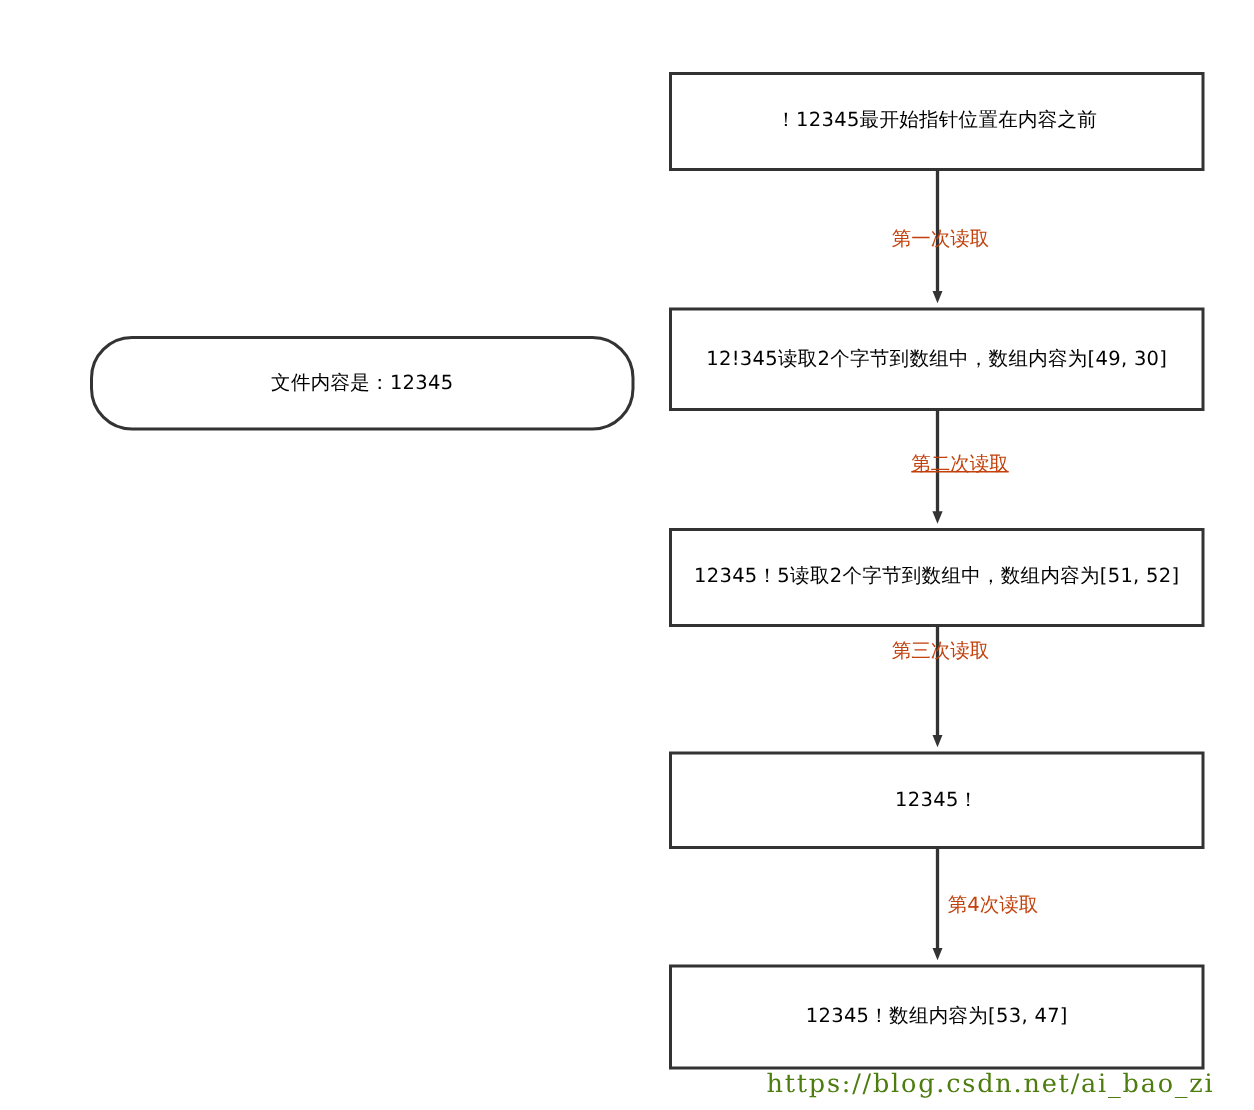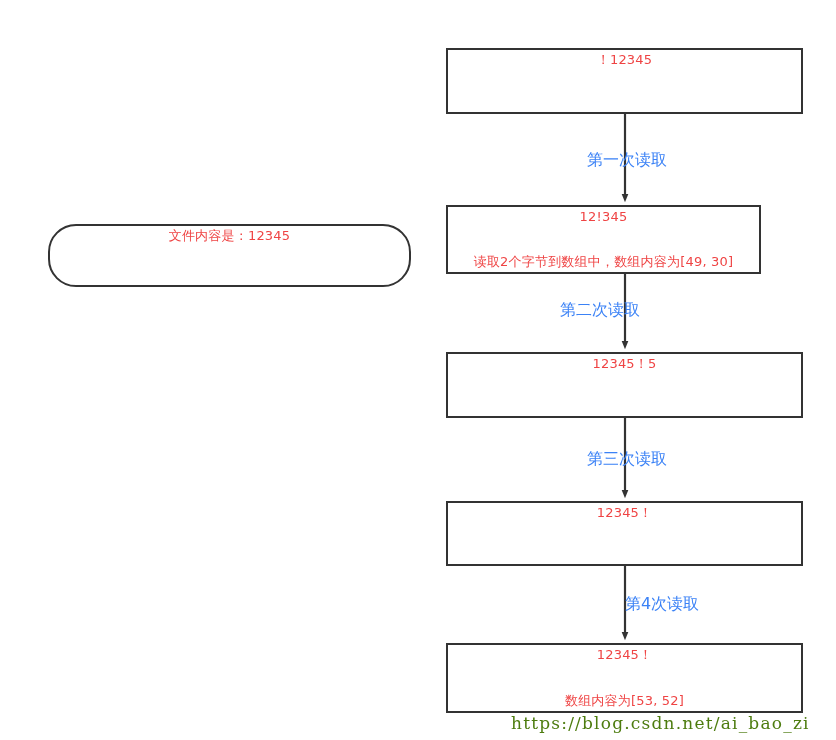--- a/index.html
+++ b/index.html
@@ -18,61 +18,61 @@
     position: absolute;
     left: 0; top: 0;
     width: 836px;
     height: 740px;
   }
   .node {
     position: absolute;
     box-sizing: border-box;
     border: 2px solid #333333;
     background: #ffffff;
-    color: #ef4444;
+    color: #000000;
     display: flex;
-    flex-direction: column;
+    flex-direction: row;
     align-items: center;
-    justify-content: space-between;
+    justify-content: center;
     text-align: center;
     font-size: 13px;
     line-height: 20px;
     letter-spacing: 0.2px;
   }
   .node .line {
     display: block;
     white-space: nowrap;
   }
   
   #node-file {
-    left: 48px;
+    left: 60px;
     top: 224px;
     width: 363px;
     height: 63px;
     border-radius: 28px;
   }
   
   #node-step0 { left: 446px; top: 48px;  width: 357px; height: 66px; }
-  #node-step1 { left: 446px; top: 205px; width: 315px; height: 69px; }
+  #node-step1 { left: 446px; top: 205px; width: 357px; height: 69px; }
   #node-step2 { left: 446px; top: 352px; width: 357px; height: 66px; }
   #node-step3 { left: 446px; top: 501px; width: 357px; height: 65px; }
   #node-step4 { left: 446px; top: 643px; width: 357px; height: 70px; }
 
   .edge-label {
     position: absolute;
-    font-size: 16px;
+    font-size: 13px;
     line-height: 17px;
-    color: #3b82f6;
+    color: #c2410c;
     white-space: nowrap;
     text-align: center;
     transform: translateX(-50%);
   }
   #edge-label-1 { left: 627px; top: 151px; }
-  #edge-label-2 { left: 600px; top: 301px; }
-  #edge-label-3 { left: 627px; top: 450px; }
+  #edge-label-2 { left: 640px; top: 301px; text-decoration: underline; }
+  #edge-label-3 { left: 627px; top: 426px; }
   #edge-label-4 { left: 627px; top: 595px; margin-left: 35px; }
 
   #watermark {
     position: absolute;
     left: 511px;
     top: 713px;
     font-family: "DejaVu Serif", "Liberation Serif", serif;
     font-size: 17px;
     letter-spacing: 1.2px;
     color: #4d7c0f;
@@ -93,38 +93,40 @@
   <line x1="625" y1="418" x2="625" y2="494" stroke="#333333" stroke-width="2.2" marker-end="url(#arrowhead)"></line>
   <line x1="625" y1="566" x2="625" y2="636" stroke="#333333" stroke-width="2.2" marker-end="url(#arrowhead)"></line>
 </svg>
 
 <div class="node" id="node-file">
   <span class="line">文件内容是：12345</span>
 </div>
 
 <div class="node" id="node-step0">
   <span class="line">！12345</span>
+  <span class="line">最开始指针位置在内容之前</span>
 </div>
 
 <div class="node" id="node-step1">
   <span class="line">12!345</span>
   <span class="line">读取2个字节到数组中，数组内容为[49, 30]</span>
 </div>
 
 <div class="node" id="node-step2">
   <span class="line">12345！5</span>
+  <span class="line">读取2个字节到数组中，数组内容为[51, 52]</span>
 </div>
 
 <div class="node" id="node-step3">
   <span class="line">12345！</span>
 </div>
 
 <div class="node" id="node-step4">
   <span class="line">12345！</span>
-  <span class="line">数组内容为[53, 52]</span>
+  <span class="line">数组内容为[53, 47]</span>
 </div>
 
 <div class="edge-label" id="edge-label-1">第一次读取</div>
 <div class="edge-label" id="edge-label-2">第二次读取</div>
 <div class="edge-label" id="edge-label-3">第三次读取</div>
 <div class="edge-label" id="edge-label-4">第4次读取</div>
 
 <div id="watermark">https://blog.csdn.net/ai_bao_zi</div>
 
 </body></html>

